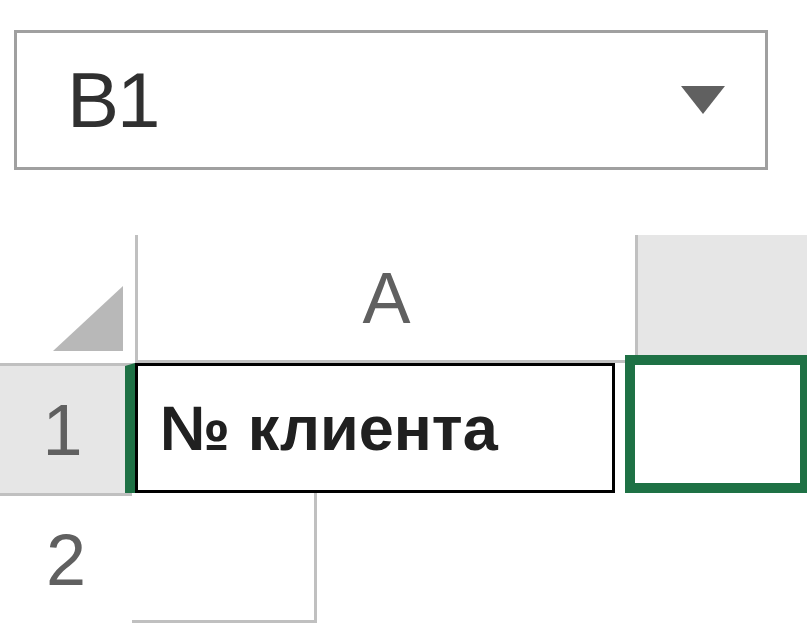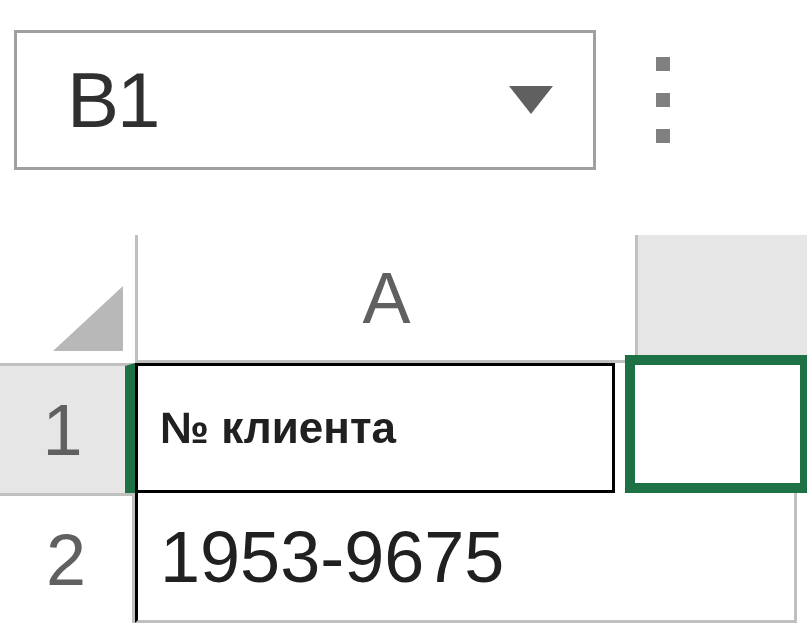--- a/index.html
+++ b/index.html
@@ -19,21 +19,21 @@
     
     .name-box-container {
       position: absolute;
       top: 30px;
       left: 14px;
       display: flex;
       align-items: center;
       gap: 30px;
     }
     .name-box {
-      width: 582px;
+      width: 754px;
       height: 140px;
       border: 3px solid #a0a0a0;
       background: #ffffff;
       display: flex;
       align-items: center;
       justify-content: space-between;
       padding: 0 40px 0 50px;
     }
     .name-box-text {
       font-size: 78px;
@@ -139,21 +139,21 @@
       align-items: center;
       padding-left: 22px;
       font-size: 70px;
       color: #202020;
       background: #ffffff;
       flex-shrink: 0;
     }
     .data-cell.col-a {
       width: 480px;
       font-weight: 700;
-      font-size: 44px;
+      font-size: 63px;
     }
     .data-cell.col-b {
       width: 185px;
       font-weight: 700;
       margin-left: -3px;
     }
     
     
     .row-1-container {
       display: flex;
@@ -212,17 +212,16 @@
   </div>
 
   <div class="grid-row row-1-container">
     <div class="row-header selected">1</div>
     <div class="data-cell col-a">№ клиента</div>
     <div class="selected-cell-border"></div>
   </div>
 
   <div class="grid-row row2">
     <div class="row-header">2</div>
-    <div class="data-cell col-a">1953-9675</div>
     <div class="data-cell col-b"></div>
   </div>
 
 </div>
 
 </body></html>

